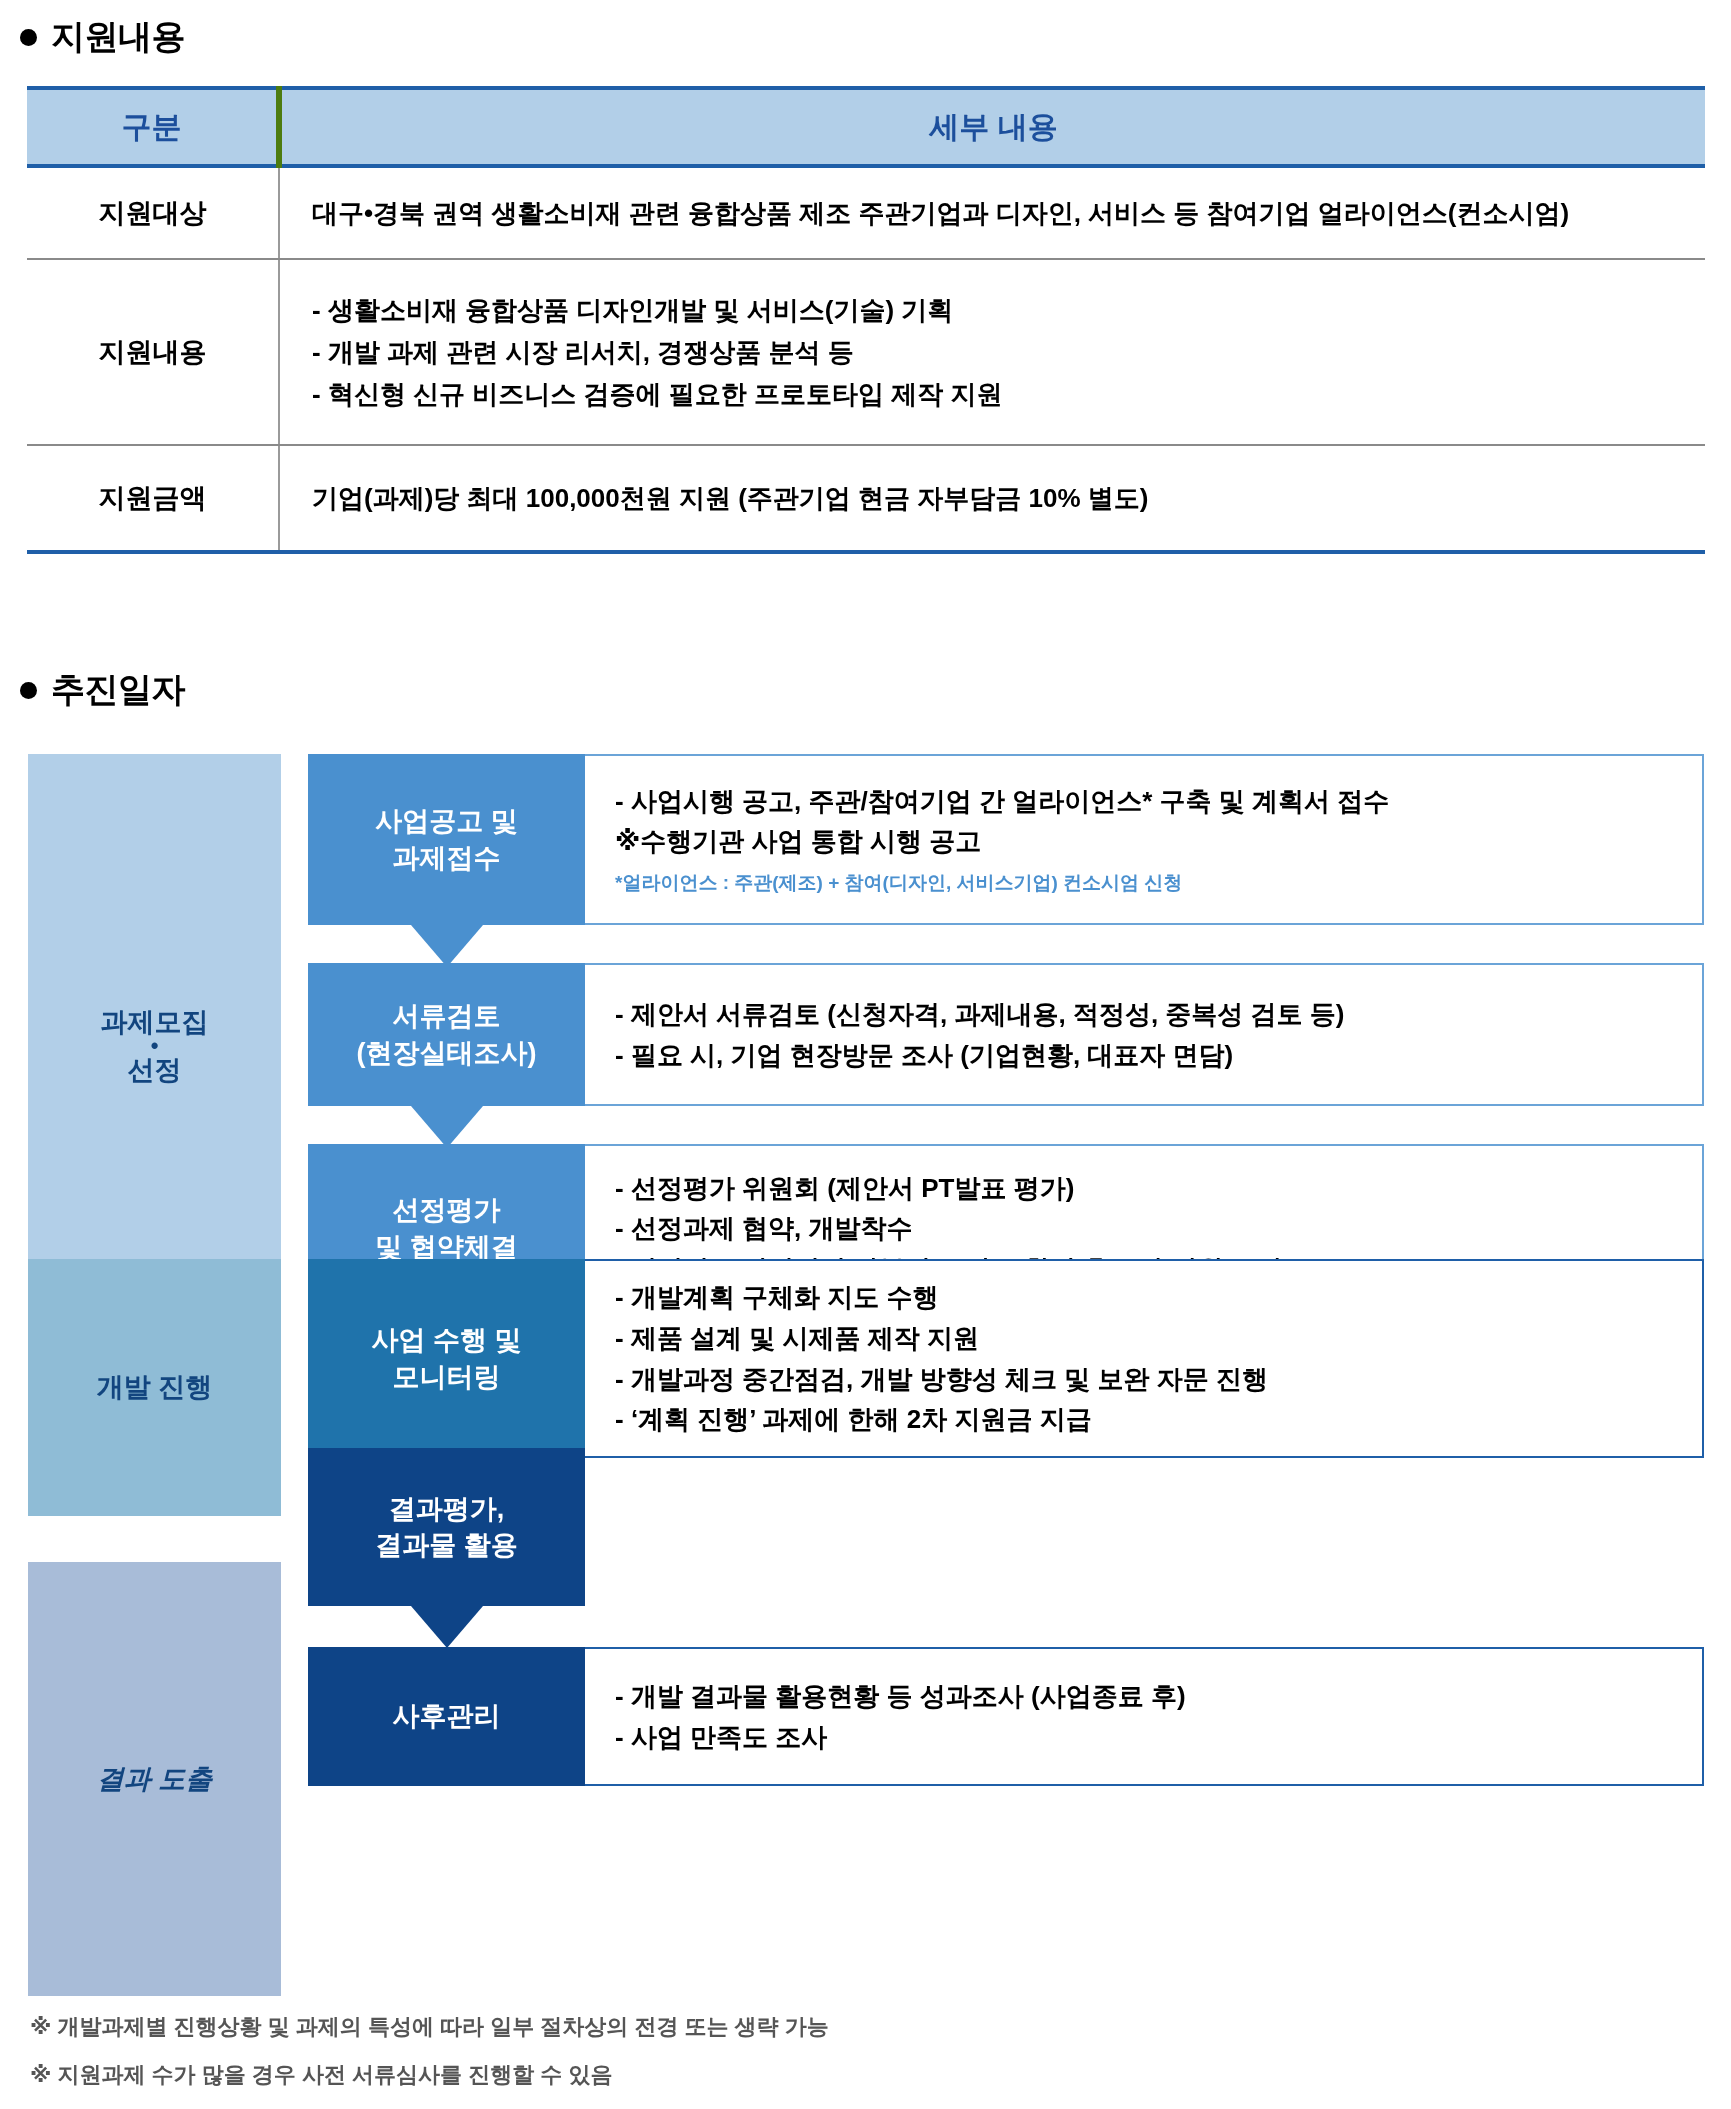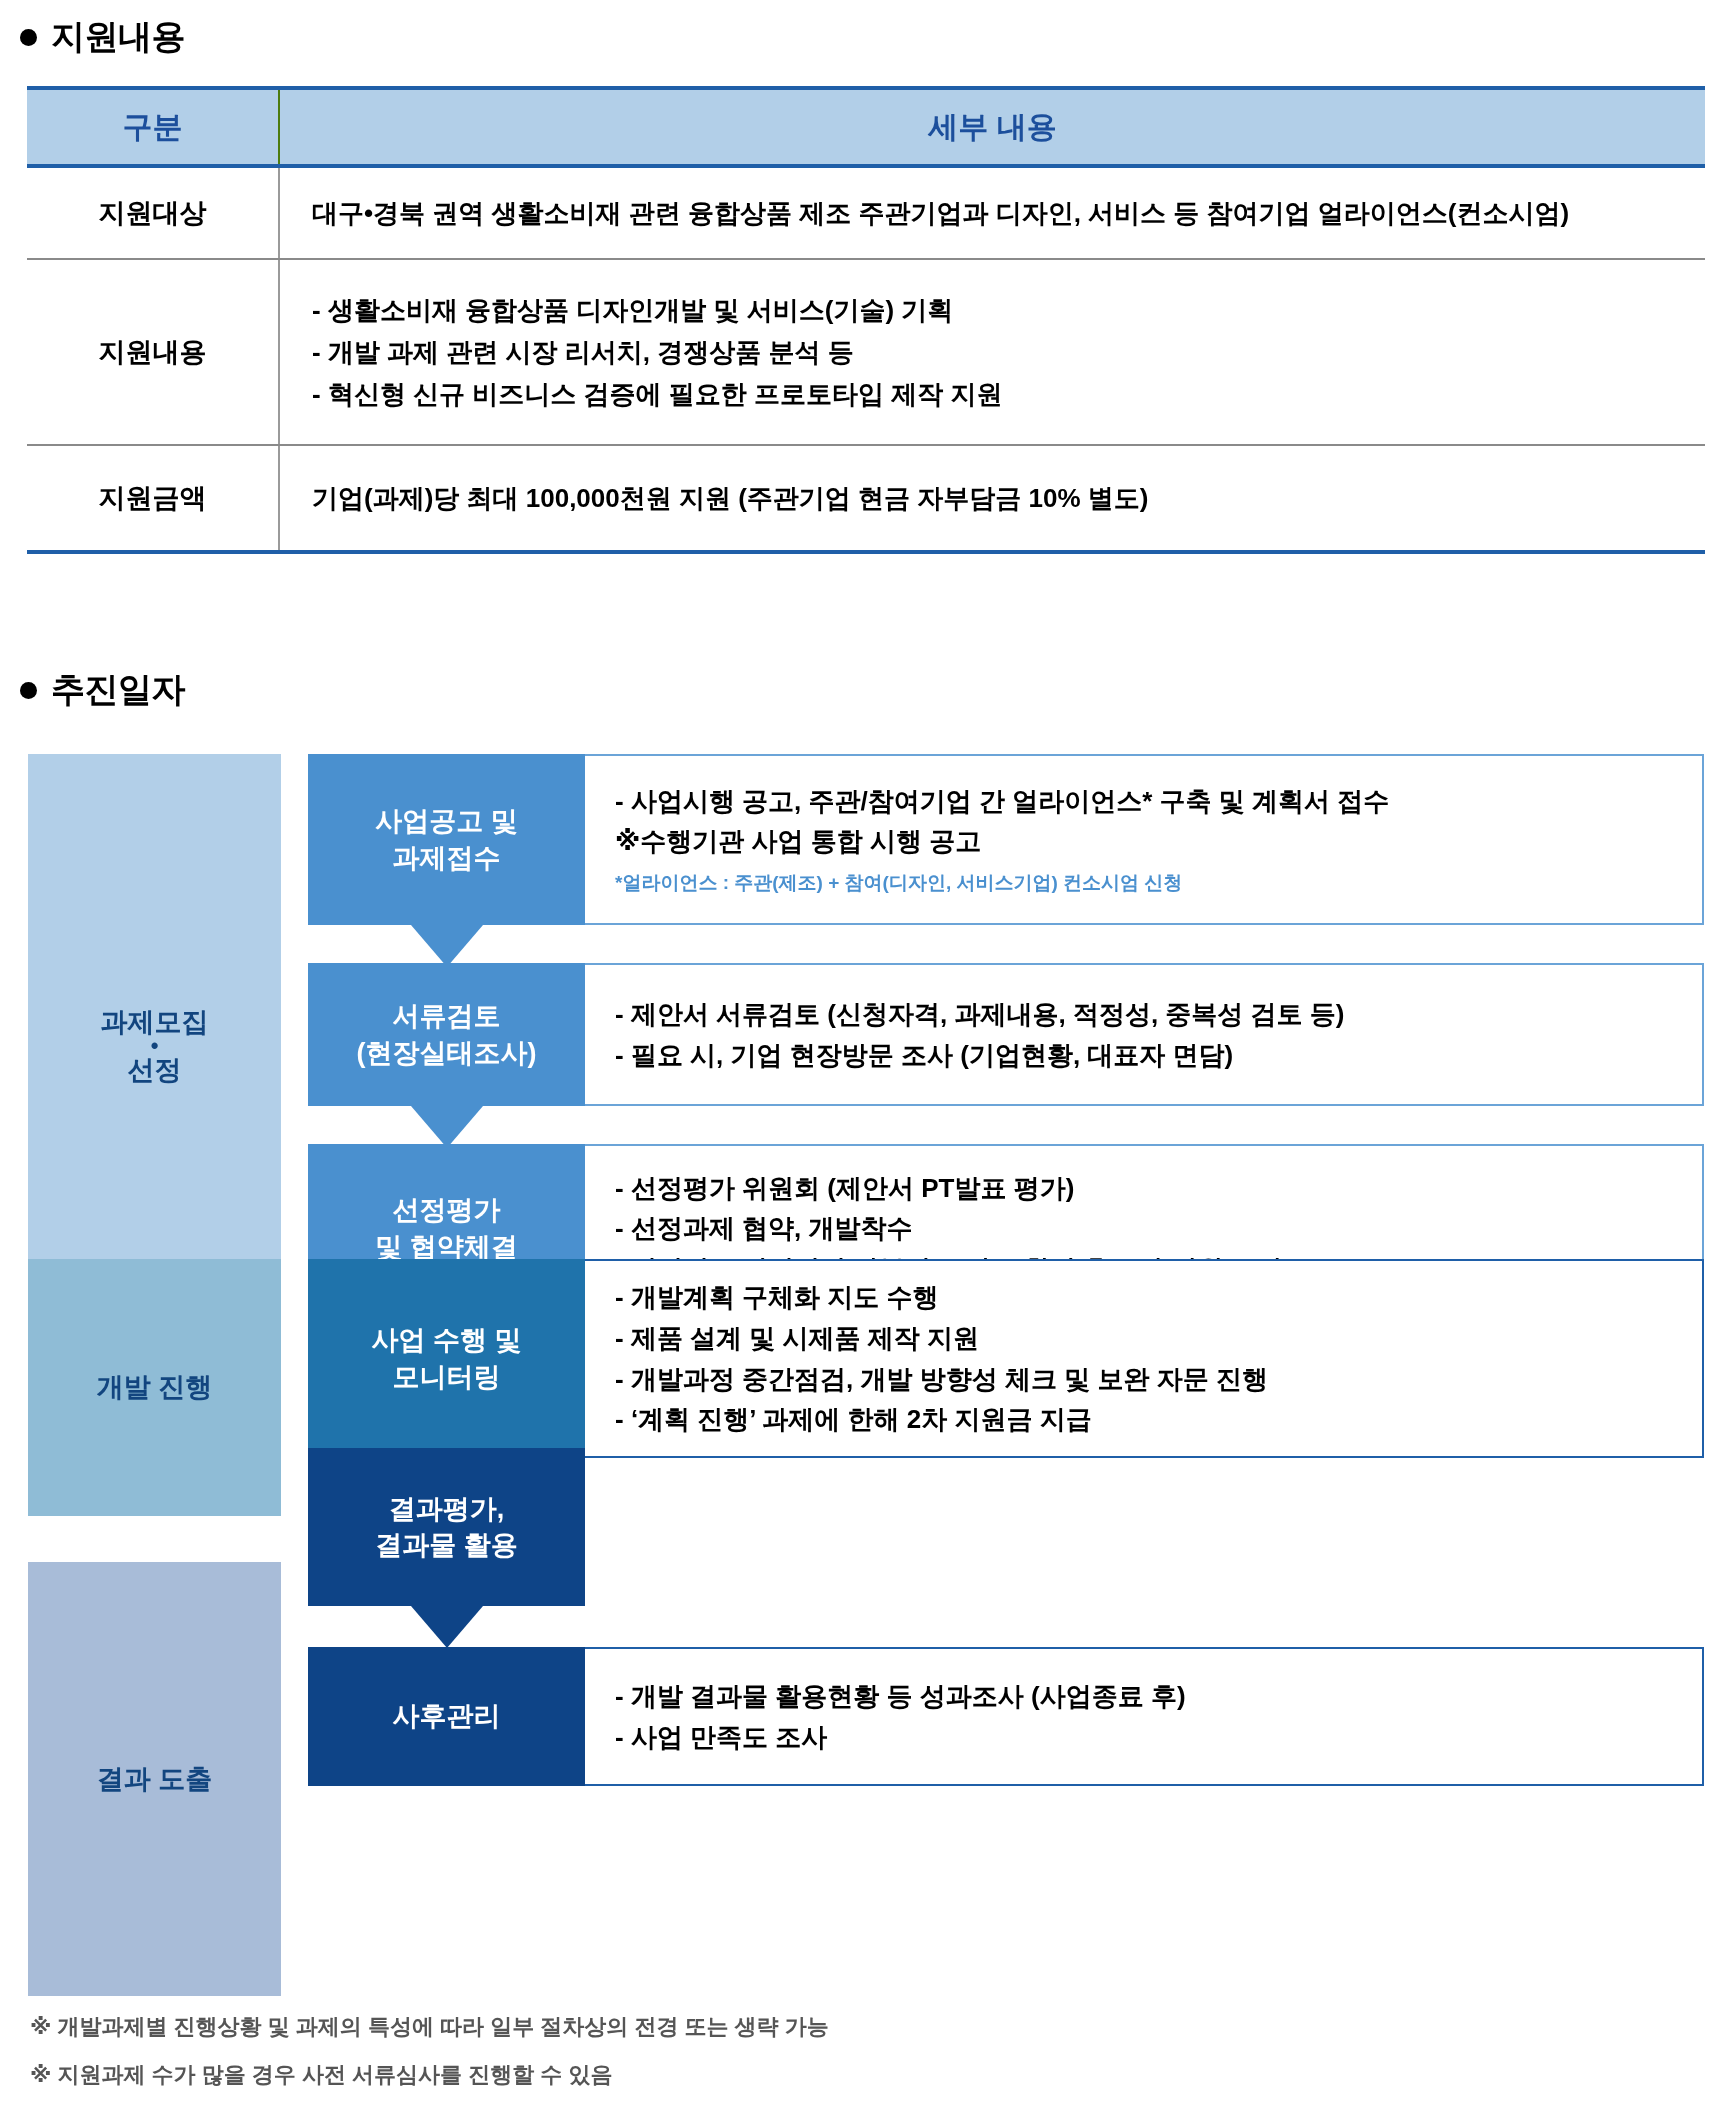--- a/index.html
+++ b/index.html
@@ -56,21 +56,21 @@
     background: #b2cfe8;
     border-top: 4px solid #1f5fa8;
     border-bottom: 4px solid #1f5fa8;
     height: 74px;
     font-size: 30px;
     font-weight: bold;
     color: #1c4f9c;
     text-align: center;
   }
   .support-table thead th.th-label {
-    border-right: 2px solid #4d7c0f;
+    border-right: 6px solid #4d7c0f;
   }
   .support-table tbody td {
     border-bottom: 2px solid #8a8a8a;
   }
   .support-table tbody tr:last-child td {
     border-bottom: 4px solid #1f5fa8;
   }
   .support-table td.cell-label {
     text-align: center;
     font-size: 27px;
@@ -246,21 +246,21 @@
       <div>과제모집</div>
       <div style="line-height:0.6;font-size:22px;">•</div>
       <div>선정</div>
     </div>
   </div>
 
   <div class="phase-label" style="top:513px; height:257px; background:#8fbcd6;">
     <div>개발 진행</div>
   </div>
 
-  <div class="phase-label" style="top:816px; height:434px; background:#a8bcd8;">
+  <div class="phase-label" style="top:816px; height:434px; background:#a8bcd8;font-style:italic;">
     <div>결과 도출</div>
   </div>
 
   <div class="step" style="top:8px; height:171px;">
     <div class="step-inner">
       <div class="step-title" style="background:#4a90cf;">
         <div>
           <div>사업공고 및</div>
           <div>과제접수</div>
         </div>

